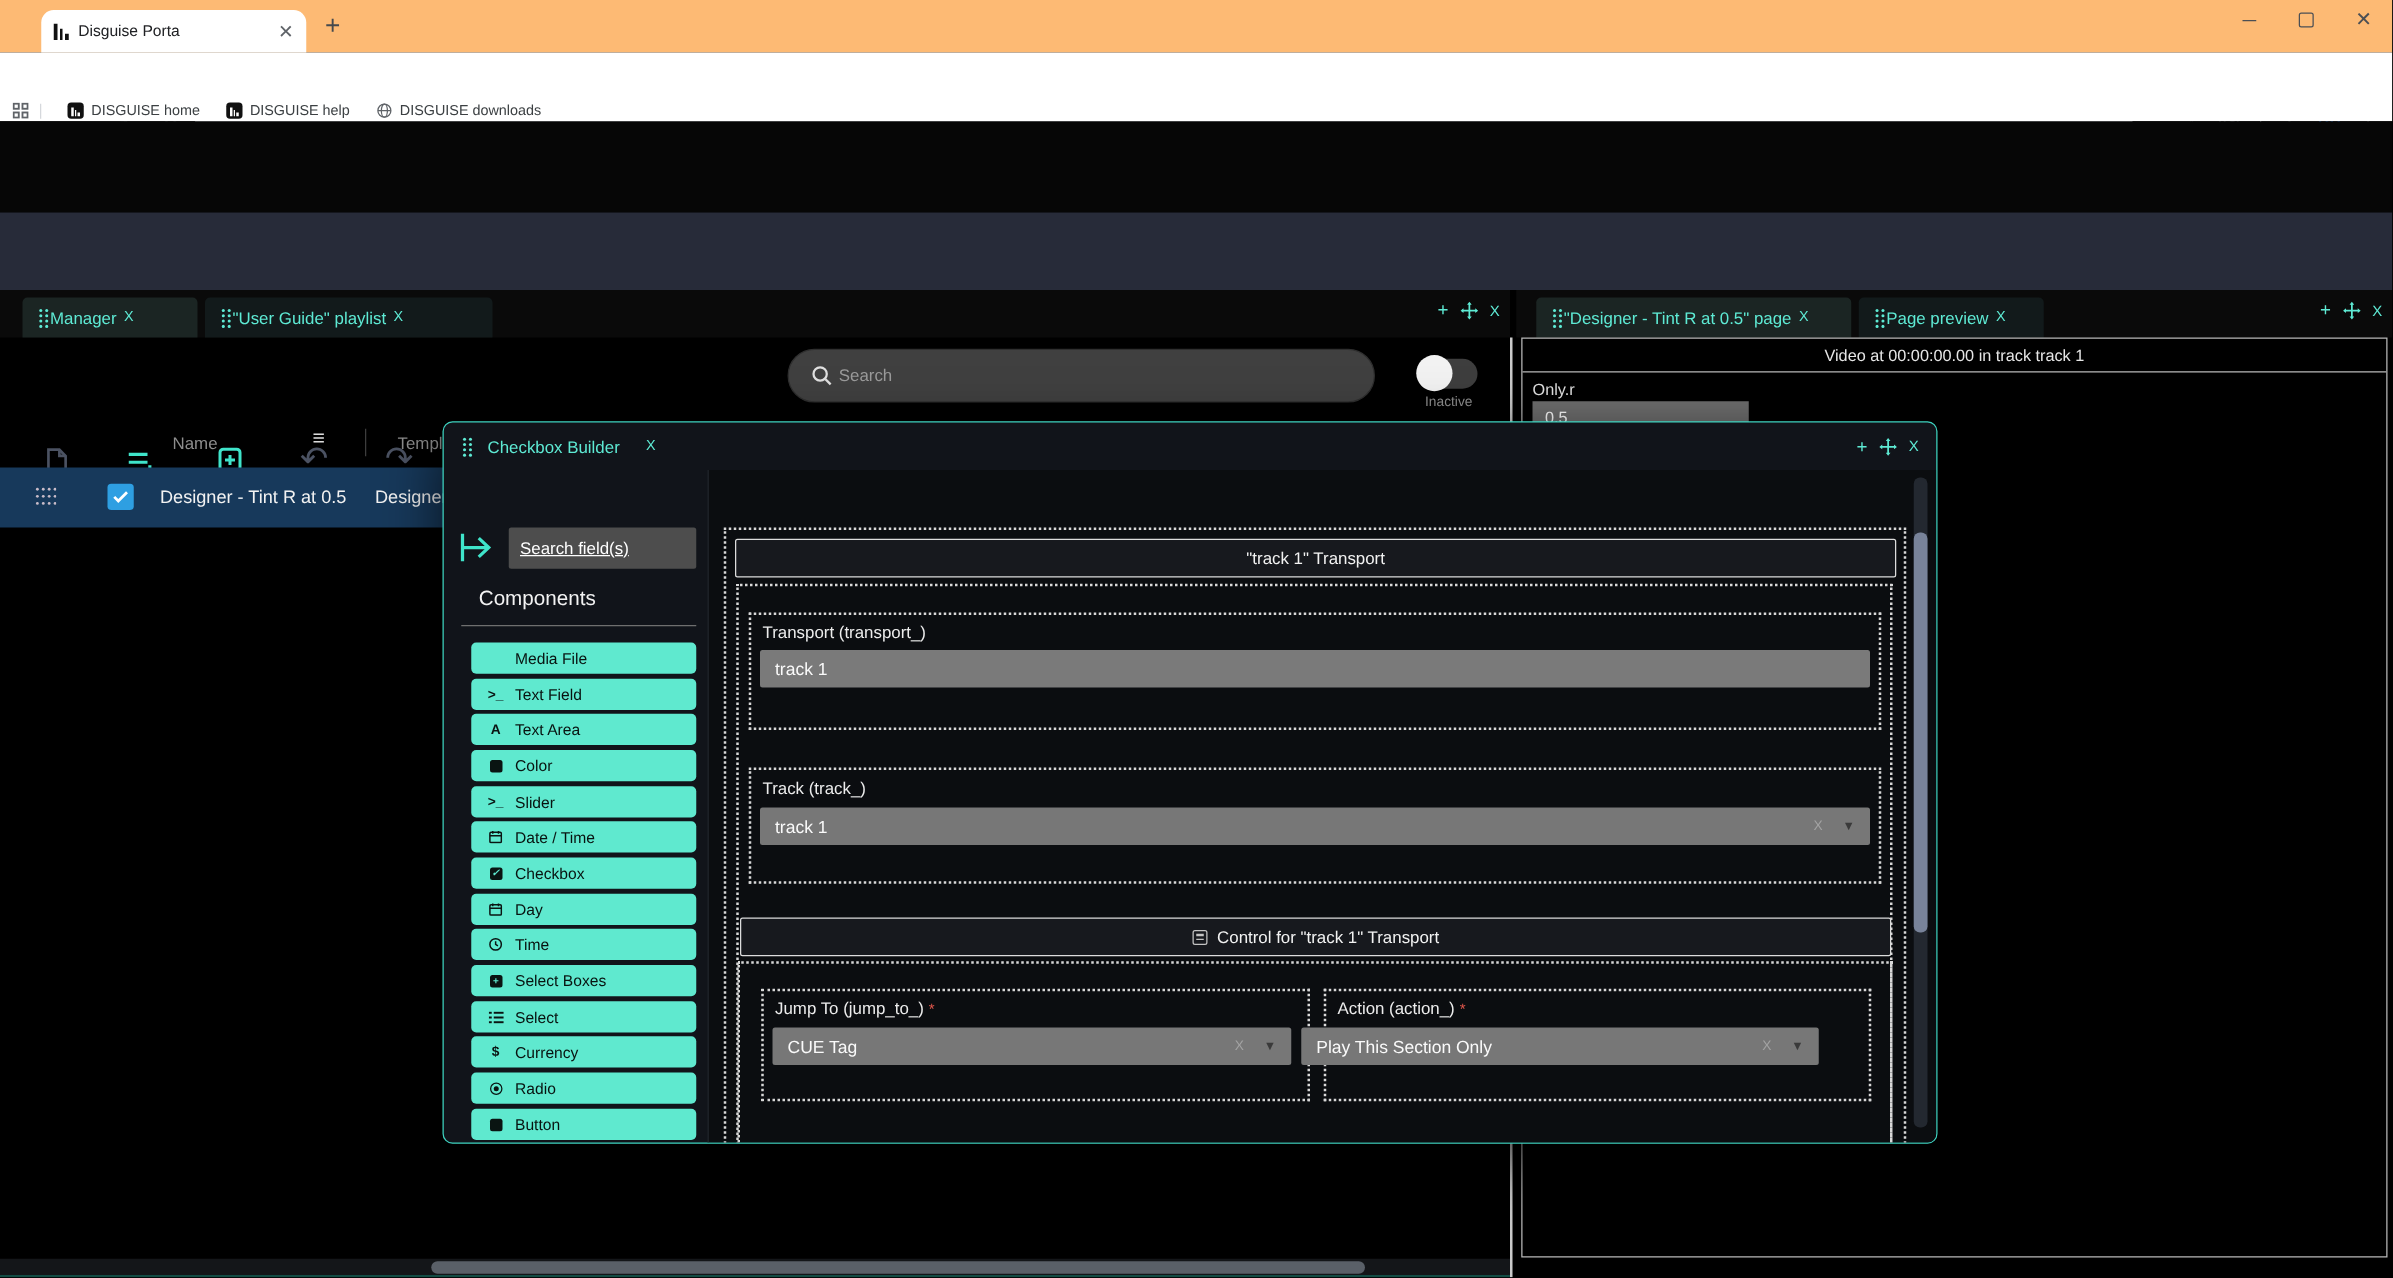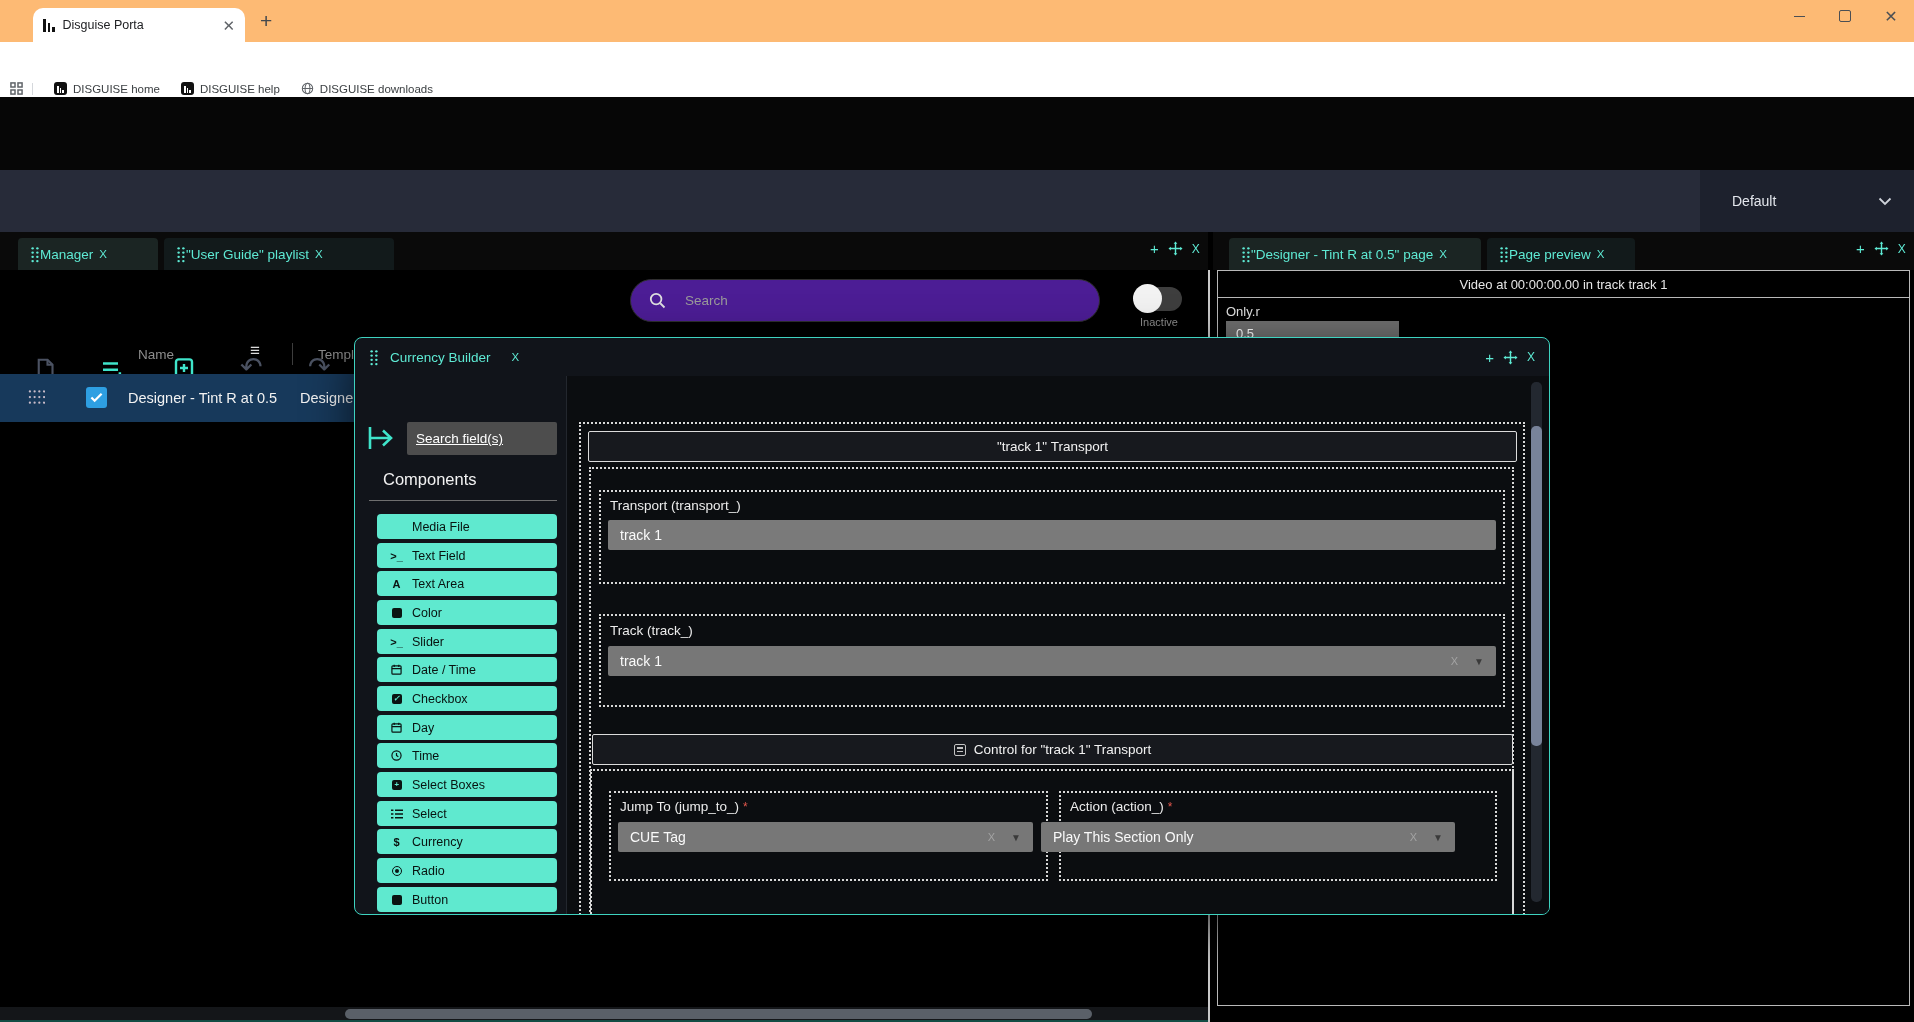--- a/index.html
+++ b/index.html
@@ -63,21 +63,21 @@
   .ptab.active{background:#1b2523;}
   .ptab.idle{background:#121a1b;}
   .ptab-label{font-size:13.5px;white-space:nowrap;}
   .ptab-x{font-size:11.5px;margin-left:6px;}
   .paneltools{position:absolute;top:241px;display:flex;align-items:center;gap:9px;color:#5eead4;}
   .pt-plus{font-size:15px;line-height:1;}
   .pt-x{font-size:12px;line-height:1;}
 
   
   .searchpill{left:630px;top:279px;width:470px;height:43px;border:1px solid #2f2f2f;border-radius:22px;
-              background:#4c1d95;display:flex;align-items:center;padding:0 18px;box-sizing:border-box;gap:19px;}
+              background:#404040;display:flex;align-items:center;padding:0 18px;box-sizing:border-box;gap:5px;}
   .searchpill .ph{font-size:13.5px;color:#9b9b9b;}
   .tog-track{left:1138px;top:287px;width:44px;height:24px;border-radius:12px;background:#3e3e3e;}
   .tog-knob{left:1133px;top:284px;width:29px;height:29px;border-radius:50%;background:#f2f2f2;}
   .tog-label{left:1126px;top:316px;width:66px;text-align:center;font-size:11px;color:#8f8f8f;}
 
   .th-name{left:138px;top:347px;font-size:13.5px;color:#8d8d8d;}
   .th-menu{left:250px;top:341px;font-size:17px;color:#dcdcdc;}
   .th-sep{left:292px;top:343px;width:1px;height:22px;background:#3d3d3d;}
   .th-tpl{left:318px;top:347px;width:37px;overflow:hidden;white-space:nowrap;font-size:13.5px;color:#8d8d8d;}
 
@@ -335,26 +335,20 @@
         </svg>
     </span>
     <span class="abs" style="left:742px;top:189px">
       <svg width="26" height="26" viewBox="0 0 24 24">
           <path d="M4 5a1.5 1.5 0 0 1 1.5-1.5H16L20 7.5V19a1.5 1.5 0 0 1-1.5 1.5h-13A1.5 1.5 0 0 1 4 19z" fill="#3fe4ca"></path>
           <rect x="8" y="3.5" width="7" height="5.4" fill="#272b39"></rect>
           <rect x="7.5" y="12.5" width="9" height="8" fill="#272b39"></rect>
           <rect x="9" y="14" width="6" height="5" fill="#3fe4ca"></rect>
         </svg>
     </span>
-  </div>
-  <div class="abs toolbar-right">
-    <span class="preset-label">Default</span>
-    <svg width="14" height="9" viewBox="0 0 14 9" style="position:absolute;left:178px;top:27px">
-        <path d="M1.5 1.5 7 7l5.5-5.5" fill="none" stroke="#cfd3da" stroke-width="1.8"></path>
-      </svg>
   </div>
 
   <div class="abs ltabbar"></div>
   <div class="abs ptab active" style="left:18px;width:140px">
     <svg width="10" height="17" viewBox="0 0 10 18" fill="#5eead4">
         <circle cx="2.5" cy="2.5" r="1.3"></circle>
         <circle cx="7.5" cy="2.5" r="1.3"></circle>
         <circle cx="2.5" cy="7" r="1.3"></circle>
         <circle cx="7.5" cy="7" r="1.3"></circle>
         <circle cx="2.5" cy="11.5" r="1.3"></circle>
@@ -487,21 +481,21 @@
       <svg width="10" height="17" viewBox="0 0 10 18" fill="#5eead4">
           <circle cx="2.5" cy="2.5" r="1.3"></circle>
           <circle cx="7.5" cy="2.5" r="1.3"></circle>
           <circle cx="2.5" cy="7" r="1.3"></circle>
           <circle cx="7.5" cy="7" r="1.3"></circle>
           <circle cx="2.5" cy="11.5" r="1.3"></circle>
           <circle cx="7.5" cy="11.5" r="1.3"></circle>
           <circle cx="2.5" cy="16" r="1.3"></circle>
           <circle cx="7.5" cy="16" r="1.3"></circle>
         </svg>
-      <span class="tb-title">Currency Builder</span>
+      <span class="tb-title">Checkbox Builder</span>
       <span class="tb-x">X</span>
       <span class="tb-tools">
         <span class="pt-plus">+</span>
         <svg width="15" height="15" viewBox="0 0 16 16">
             <g stroke="#5eead4" stroke-width="1.5" fill="#5eead4">
               <path d="M8 2v12M2 8h12" fill="none"></path>
               <path d="M8 0.5 10 3H6zM8 15.5 10 13H6zM0.5 8 3 6v4zM15.5 8 13 6v4z" stroke="none"></path>
             </g>
           </svg>
         <span class="pt-x">X</span>

